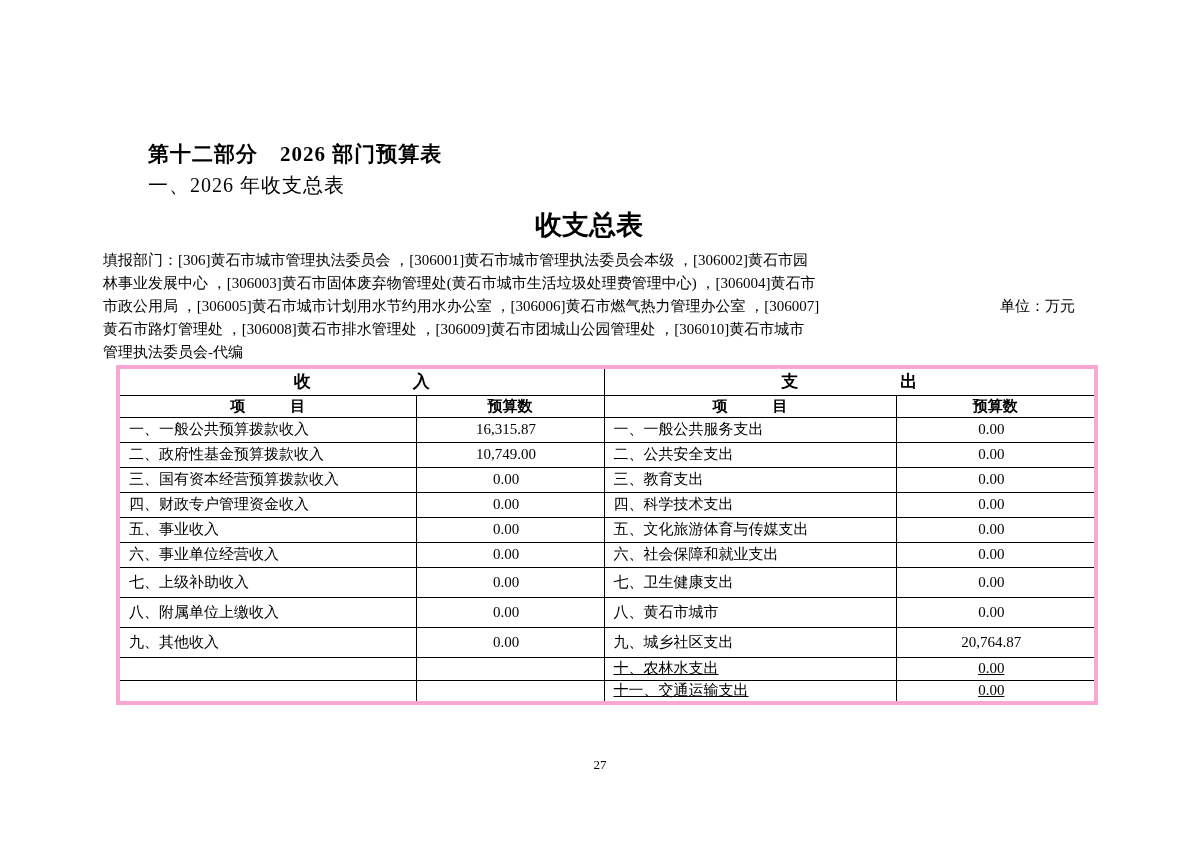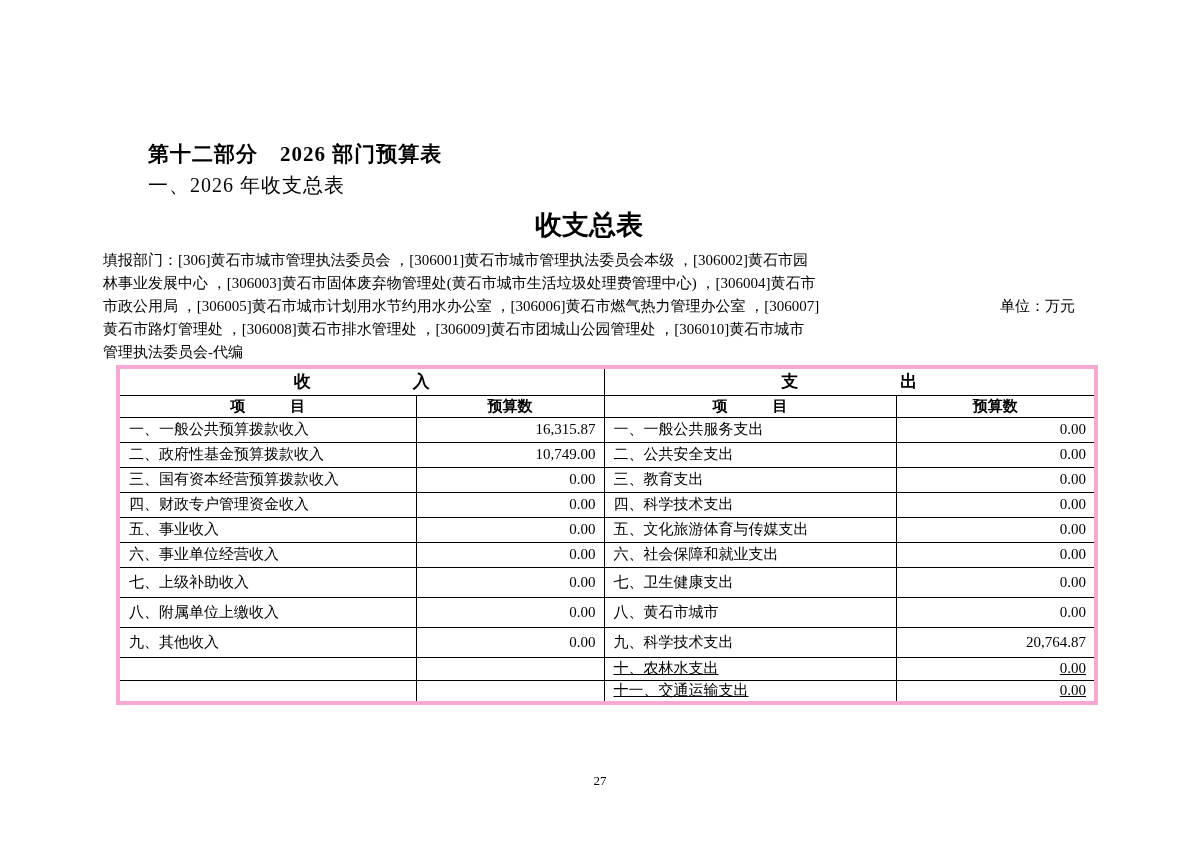--- a/index.html
+++ b/index.html
@@ -45,27 +45,27 @@
   }
   table.budget td {
     border: 1px solid #000;
     font-size: 15px;
     overflow: hidden;
     vertical-align: middle;
   }
   tr.h-sec td { height: 28px; font-size: 17px; font-weight: bold; text-align: center; }
   tr.h-col td { height: 22px; font-size: 15px; font-weight: bold; text-align: center; }
   td.item { text-align: left;  padding-left: 9px;  white-space: nowrap; }
-  td.amt  { text-align: right; padding-right: 8px; white-space: nowrap; }
+  td.amt  { text-align: center; padding-right: 8px; white-space: nowrap; }
   tr.r-a { height: 25px; }
   tr.r-b { height: 30px; }
   tr.r-c { height: 23px; text-decoration: underline; }
   .page-number {
     position: absolute; left: 0; top: 757px; width: 100%;
-    text-align: center; font-size: 13px; margin-top: 16px;
+    text-align: center; font-size: 13px;
   }
 </style>
 </head>
 <body>
 
 <div class="page">
 
   <div class="heading1">第十二部分　2026 部门预算表</div>
   <div class="heading2">一、2026 年收支总表</div>
   <div class="table-title">收支总表</div>
@@ -143,21 +143,21 @@
       </tr>
       <tr class="r-b">
         <td class="item">八、附属单位上缴收入</td>
         <td class="amt">0.00</td>
         <td class="item">八、黄石市城市</td>
         <td class="amt">0.00</td>
       </tr>
       <tr class="r-b">
         <td class="item">九、其他收入</td>
         <td class="amt">0.00</td>
-        <td class="item">九、科学技术支出</td>
+        <td class="item">九、城乡社区支出</td>
         <td class="amt">20,764.87</td>
       </tr>
       <tr class="r-c">
         <td class="item"></td>
         <td class="amt"></td>
         <td class="item">十、农林水支出</td>
         <td class="amt">0.00</td>
       </tr>
       <tr class="r-c">
         <td class="item"></td>

